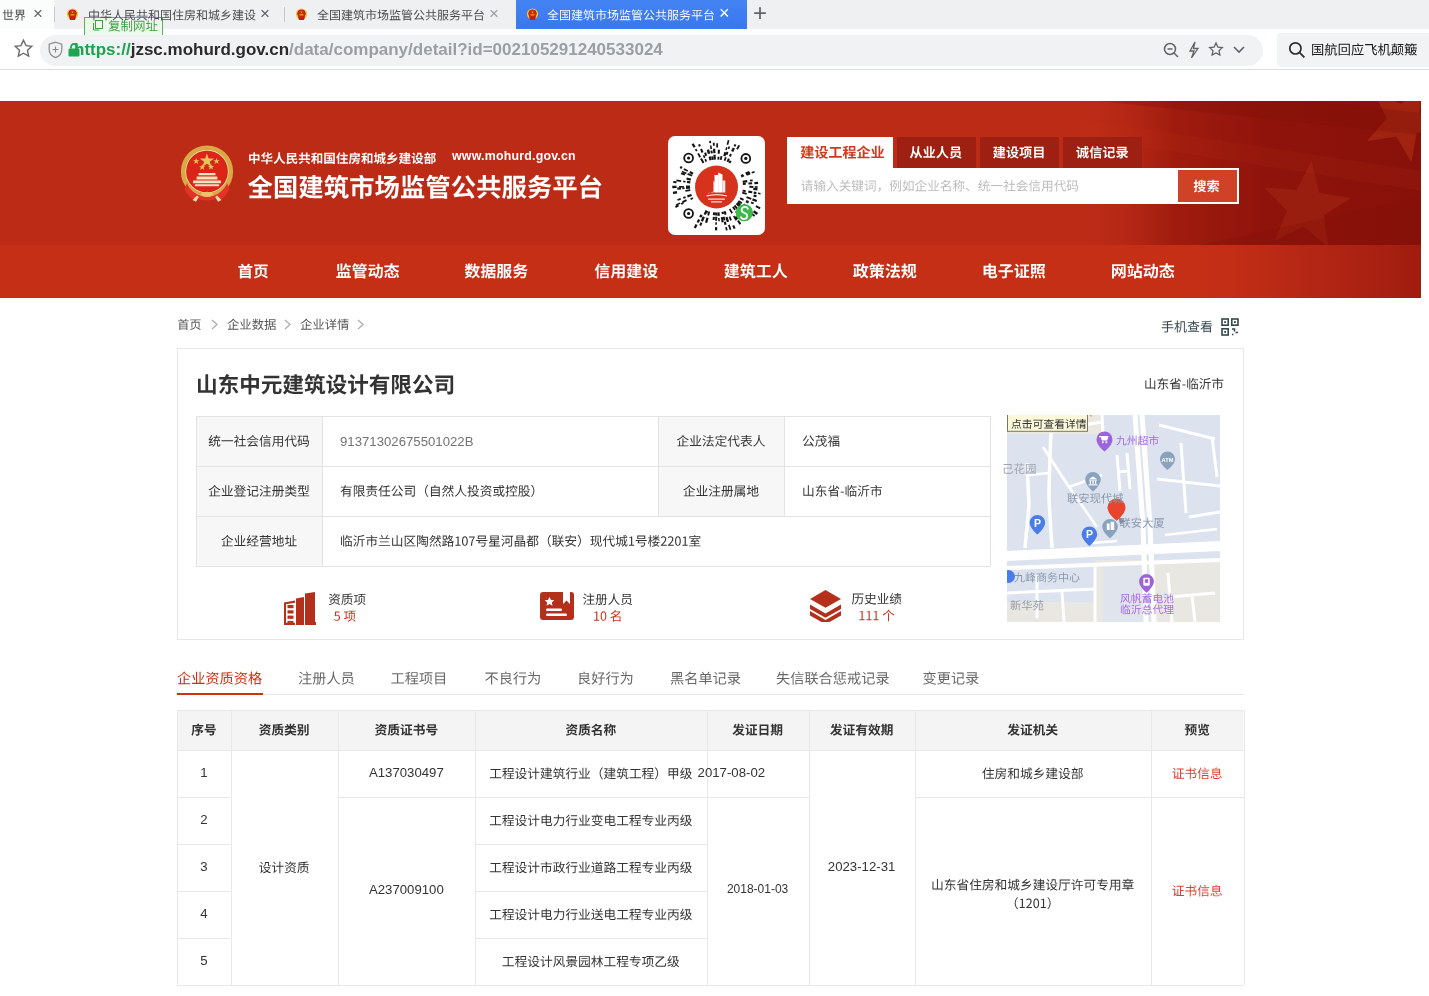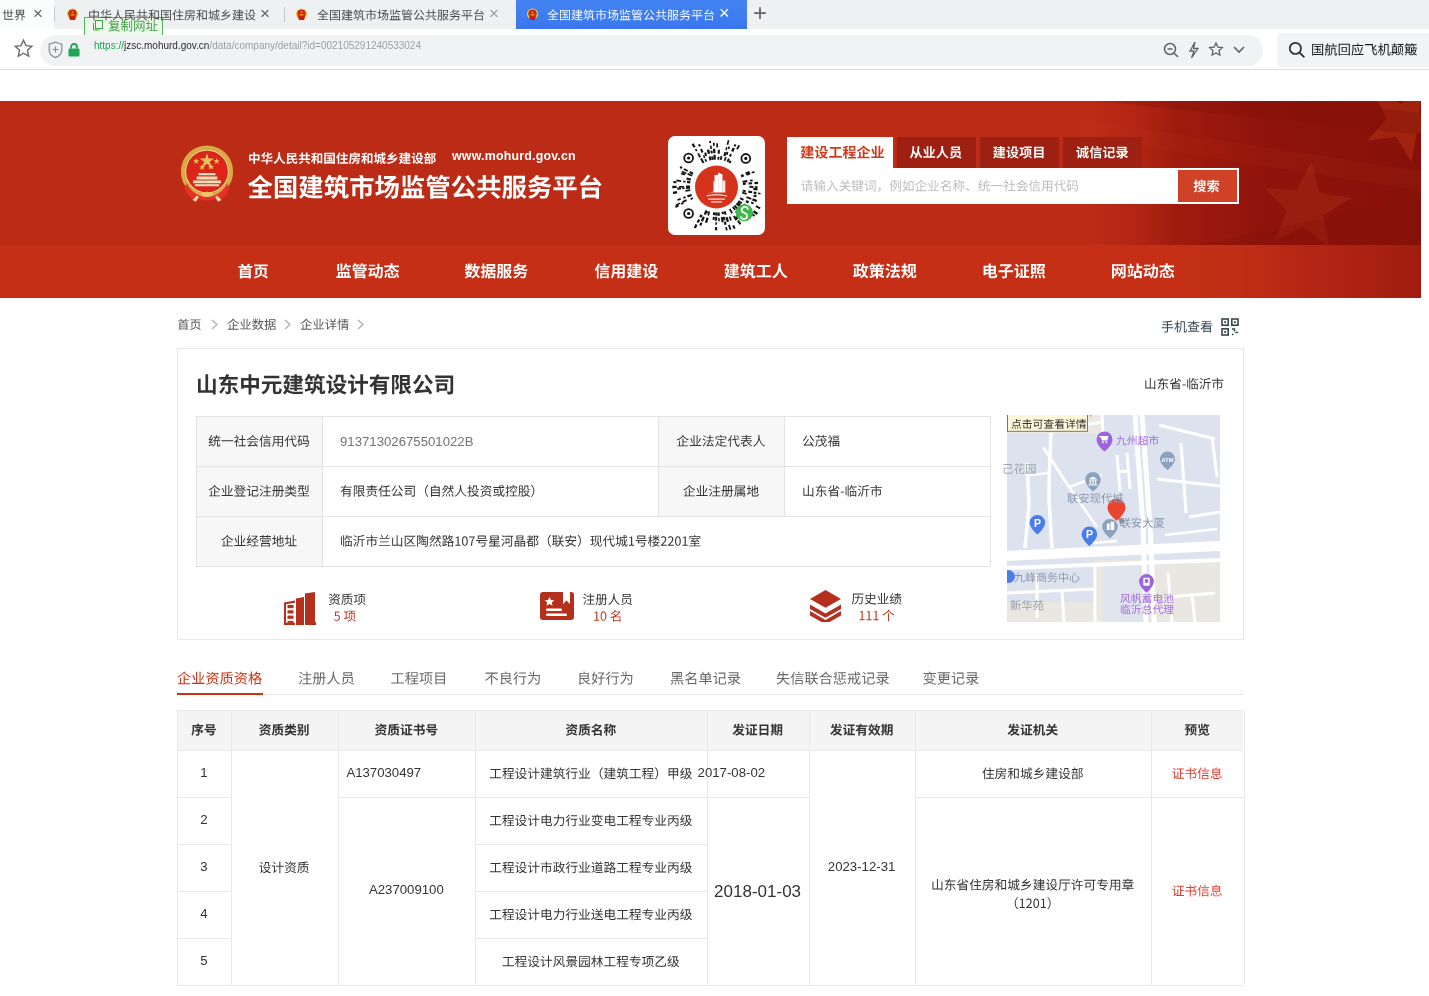--- a/index.html
+++ b/index.html
@@ -68,21 +68,21 @@
       <path d="M8.5 1.2l6.3 2v5.2c0 4-2.7 6.9-6.3 8.2-3.6-1.3-6.3-4.2-6.3-8.2V3.2z"></path>
       <path d="M8.5 5.5v6M5.5 8.5h6"></path>
     </svg>
   </div>
 <div style="left:68px;top:43px;">
     <svg width="12" height="14" viewBox="0 0 12 14">
       <rect x="0.5" y="5.5" width="11" height="8" rx="1.2" fill="#21a453"></rect>
       <path d="M3 5.5V4a3 3 0 016 0v1.5" fill="none" stroke="#21a453" stroke-width="1.8"></path>
     </svg>
   </div>
-<div style="left:94px;top:40px;font-size:10px;"><span style="color:#1ea24e">https://</span><span style="color:#2b2b2b">jzsc.mohurd.gov.cn</span><span style="color:#9a9fa4">/data/company/detail?id=002105291240533024</span></div>
+<div style="left:74px;top:40px;font-size:17px;font-weight:bold;"><span style="color:#1ea24e">https://</span><span style="color:#2b2b2b">jzsc.mohurd.gov.cn</span><span style="color:#9a9fa4">/data/company/detail?id=002105291240533024</span></div>
 <div style="left:1162px;top:40px;">
     <svg width="84" height="20" viewBox="0 0 84 20" fill="none" stroke="#5f6368" stroke-width="1.5">
       <circle cx="8" cy="9" r="5.5"></circle>
       <path d="M12 13l4 4M5.5 9h5"></path>
       <path d="M33 2l-5 9h4l-2.5 7 6.5-9.5h-4.5z" stroke-width="1.3"></path>
       <path d="M54 3l1.9 4.1 4.4.5-3.3 3.1.9 4.4-3.9-2.2-3.9 2.2.9-4.4-3.3-3.1 4.4-.5z" stroke-width="1.3"></path>
       <path d="M72 7l5 5 5-5" stroke-width="1.6"></path>
     </svg>
   </div>
 <div style="left:1277px;top:33px;width:152px;height:34px;background:#f1f3f4;border-radius:4px 0 0 4px;"></div>
@@ -463,24 +463,24 @@
 <div style="left:706.6px;top:709.5px;width:1px;height:275.5px;background:#e8e8e8;"></div>
 <div style="left:808.7px;top:709.5px;width:1px;height:275.5px;background:#e8e8e8;"></div>
 <div style="left:914.5px;top:709.5px;width:1px;height:275.5px;background:#e8e8e8;"></div>
 <div style="left:1151px;top:709.5px;width:1px;height:275.5px;background:#e8e8e8;"></div>
 <div style="left:1243.5px;top:709.5px;width:1px;height:275.5px;background:#e8e8e8;"></div>
 <div style="left:184.0px;top:764.5px;width:40px;font-size:13.2px;color:#333;text-align:center;">1</div>
 <div style="left:184.0px;top:811.5px;width:40px;font-size:13.2px;color:#333;text-align:center;">2</div>
 <div style="left:184.0px;top:858.5px;width:40px;font-size:13.2px;color:#333;text-align:center;">3</div>
 <div style="left:184.0px;top:905.5px;width:40px;font-size:13.2px;color:#333;text-align:center;">4</div>
 <div style="left:184.0px;top:952.5px;width:40px;font-size:13.2px;color:#333;text-align:center;">5</div>
-<div style="left:346.4px;top:764.5px;width:120px;font-size:13.2px;color:#333;">A137030497</div>
+<div style="left:346.4px;top:764.5px;width:120px;font-size:13.2px;color:#333;text-align:center;">A137030497</div>
 <div style="left:346.4px;top:881.8px;width:120px;font-size:13.2px;color:#333;text-align:center;">A237009100</div>
 <div style="left:697.6px;top:764.5px;width:120px;font-size:13.2px;color:#333;">2017-08-02</div>
-<div style="left:697.6px;top:881.8px;width:120px;font-size:17px;color:#333;text-align:center;">2018-01-03</div>
+<div style="left:697.6px;top:881.8px;width:120px;font-size:12px;color:#333;text-align:center;">2018-01-03</div>
 <div style="left:801.6px;top:858.5px;width:120px;font-size:13.2px;color:#333;text-align:center;">2023-12-31</div>
 <div style="left:452px;top:149px;font-size:12.4px;font-weight:bold;color:#fff;letter-spacing:0.2px;">www.mohurd.gov.cn</div>
 <svg class="cjk" width="1429" height="996" viewBox="0 0 1429 996">
     <defs>
       <path id="g0" d="M457 835v-245h-182v223h-78v-223h-146v-73h146v-532h725v73h-647v459h182v-317h344v317h149v73h-149v234h-78v-234h-191v245zM723 517v-248h-191v248z"></path>
       <path id="g1" d="M311 271v-59c0 -75 -17 -172 -193 -238c16 -14 41 -41 51 -60c195 78 219 200 219 296v61zM231 578h230v-109h-230zM536 578h232v-109h-232zM231 744h230v-107h-230zM536 744h232v-107h-232zM629 271v-349h77v347c63 -43 134 -78 205 -100c11 19 34 48 51 64c-119 31 -239 95 -316 173h199v402h-688v-402h200c-77 -79 -197 -146 -312 -179c17 -16 39 -43 50 -63c132 47 271 137 354 242h110c38 -50 88 -96 144 -135z"></path>
       <path id="g2" d="M458 840v-179h-362v-475h75v62h287v-327h79v327h288v-57h77v470h-365v179zM171 322v266h287v-266zM825 322h-288v266h288z"></path>
       <path id="g3" d="M530 826v-199c-57 -19 -116 -36 -173 -51c11 -15 23 -41 28 -59c48 12 96 26 145 40v-87c0 -83 26 -105 123 -105c20 0 154 0 176 0c81 0 102 32 111 148c-20 6 -50 17 -67 29c-4 -94 -11 -111 -50 -111c-29 0 -142 0 -163 0c-47 0 -55 6 -55 39v111c116 38 226 83 308 135l-57 57c-62 -43 -152 -84 -251 -121v174zM325 842c-65 -109 -171 -214 -279 -279c17 -14 44 -42 56 -56c40 28 81 62 121 100v-270h75v348c36 42 70 87 97 132zM52 222v-73h408v-229h79v229h410v73h-410v117h-79v-117z"></path>
       <path id="g4" d="M457 837c-3 -154 3 -643 -414 -854c23 -16 47 -40 61 -59c245 131 351 355 398 556c49 -187 157 -434 408 -552c12 21 34 47 55 63c-354 159 -416 578 -431 698c5 60 6 111 7 148z"></path>
       <path id="g5" d="M107 -85c25 16 64 27 367 117c-4 17 -9 50 -9 70l-272 -76v248h303c58 -201 174 -344 309 -343c73 0 104 39 116 186c-20 6 -49 21 -66 36c-6 -106 -16 -147 -47 -148c-88 -1 -180 108 -233 269h328v71h-347c-11 48 -19 99 -22 153h295v290h-713v-731c0 -42 -27 -64 -45 -74c12 -16 30 -48 36 -68zM478 345h-285v153h265c3 -53 10 -104 20 -153zM193 718h560v-150h-560z"></path>

